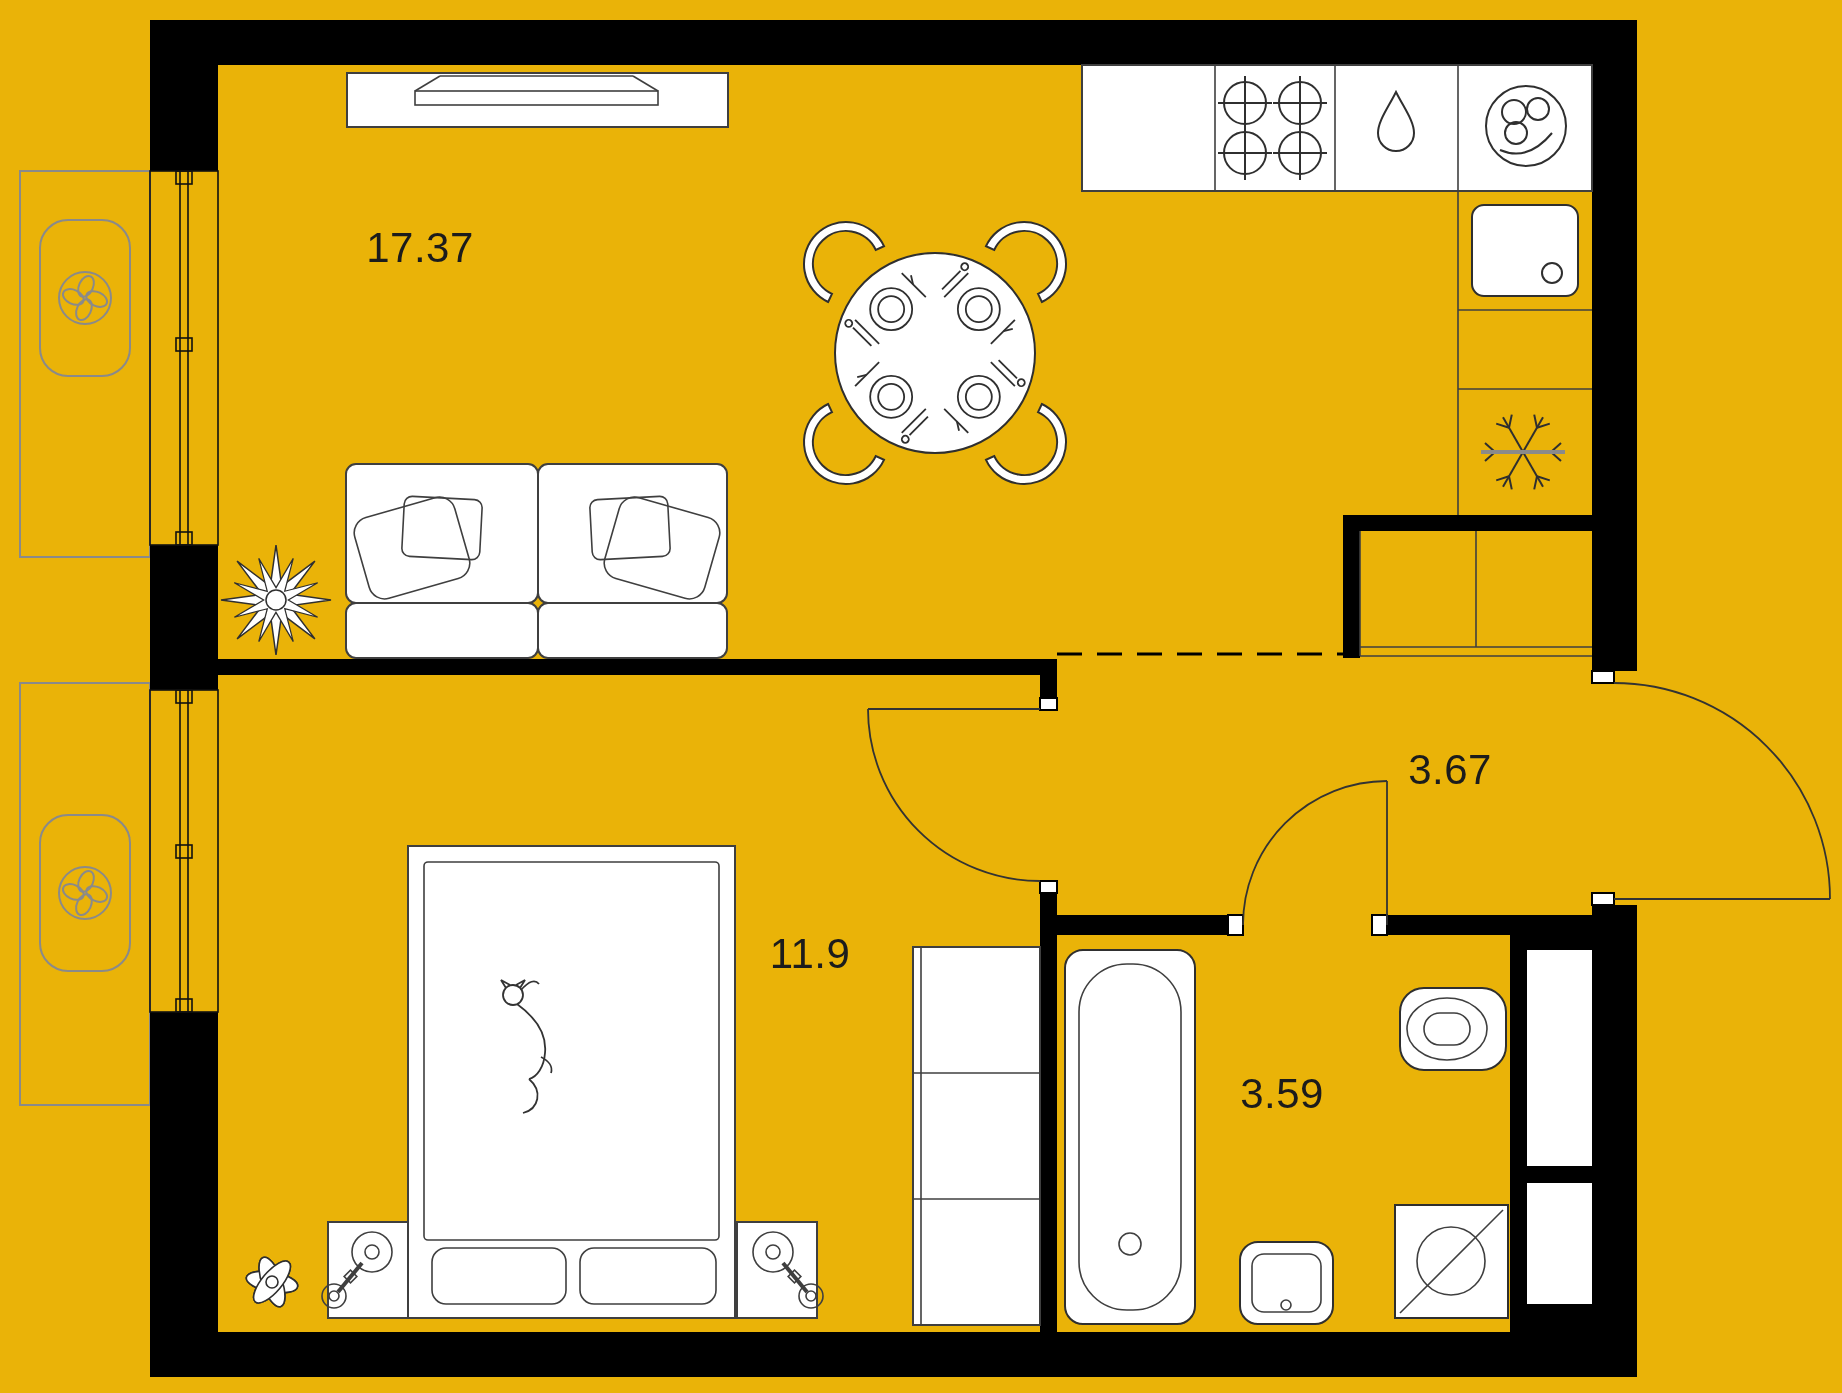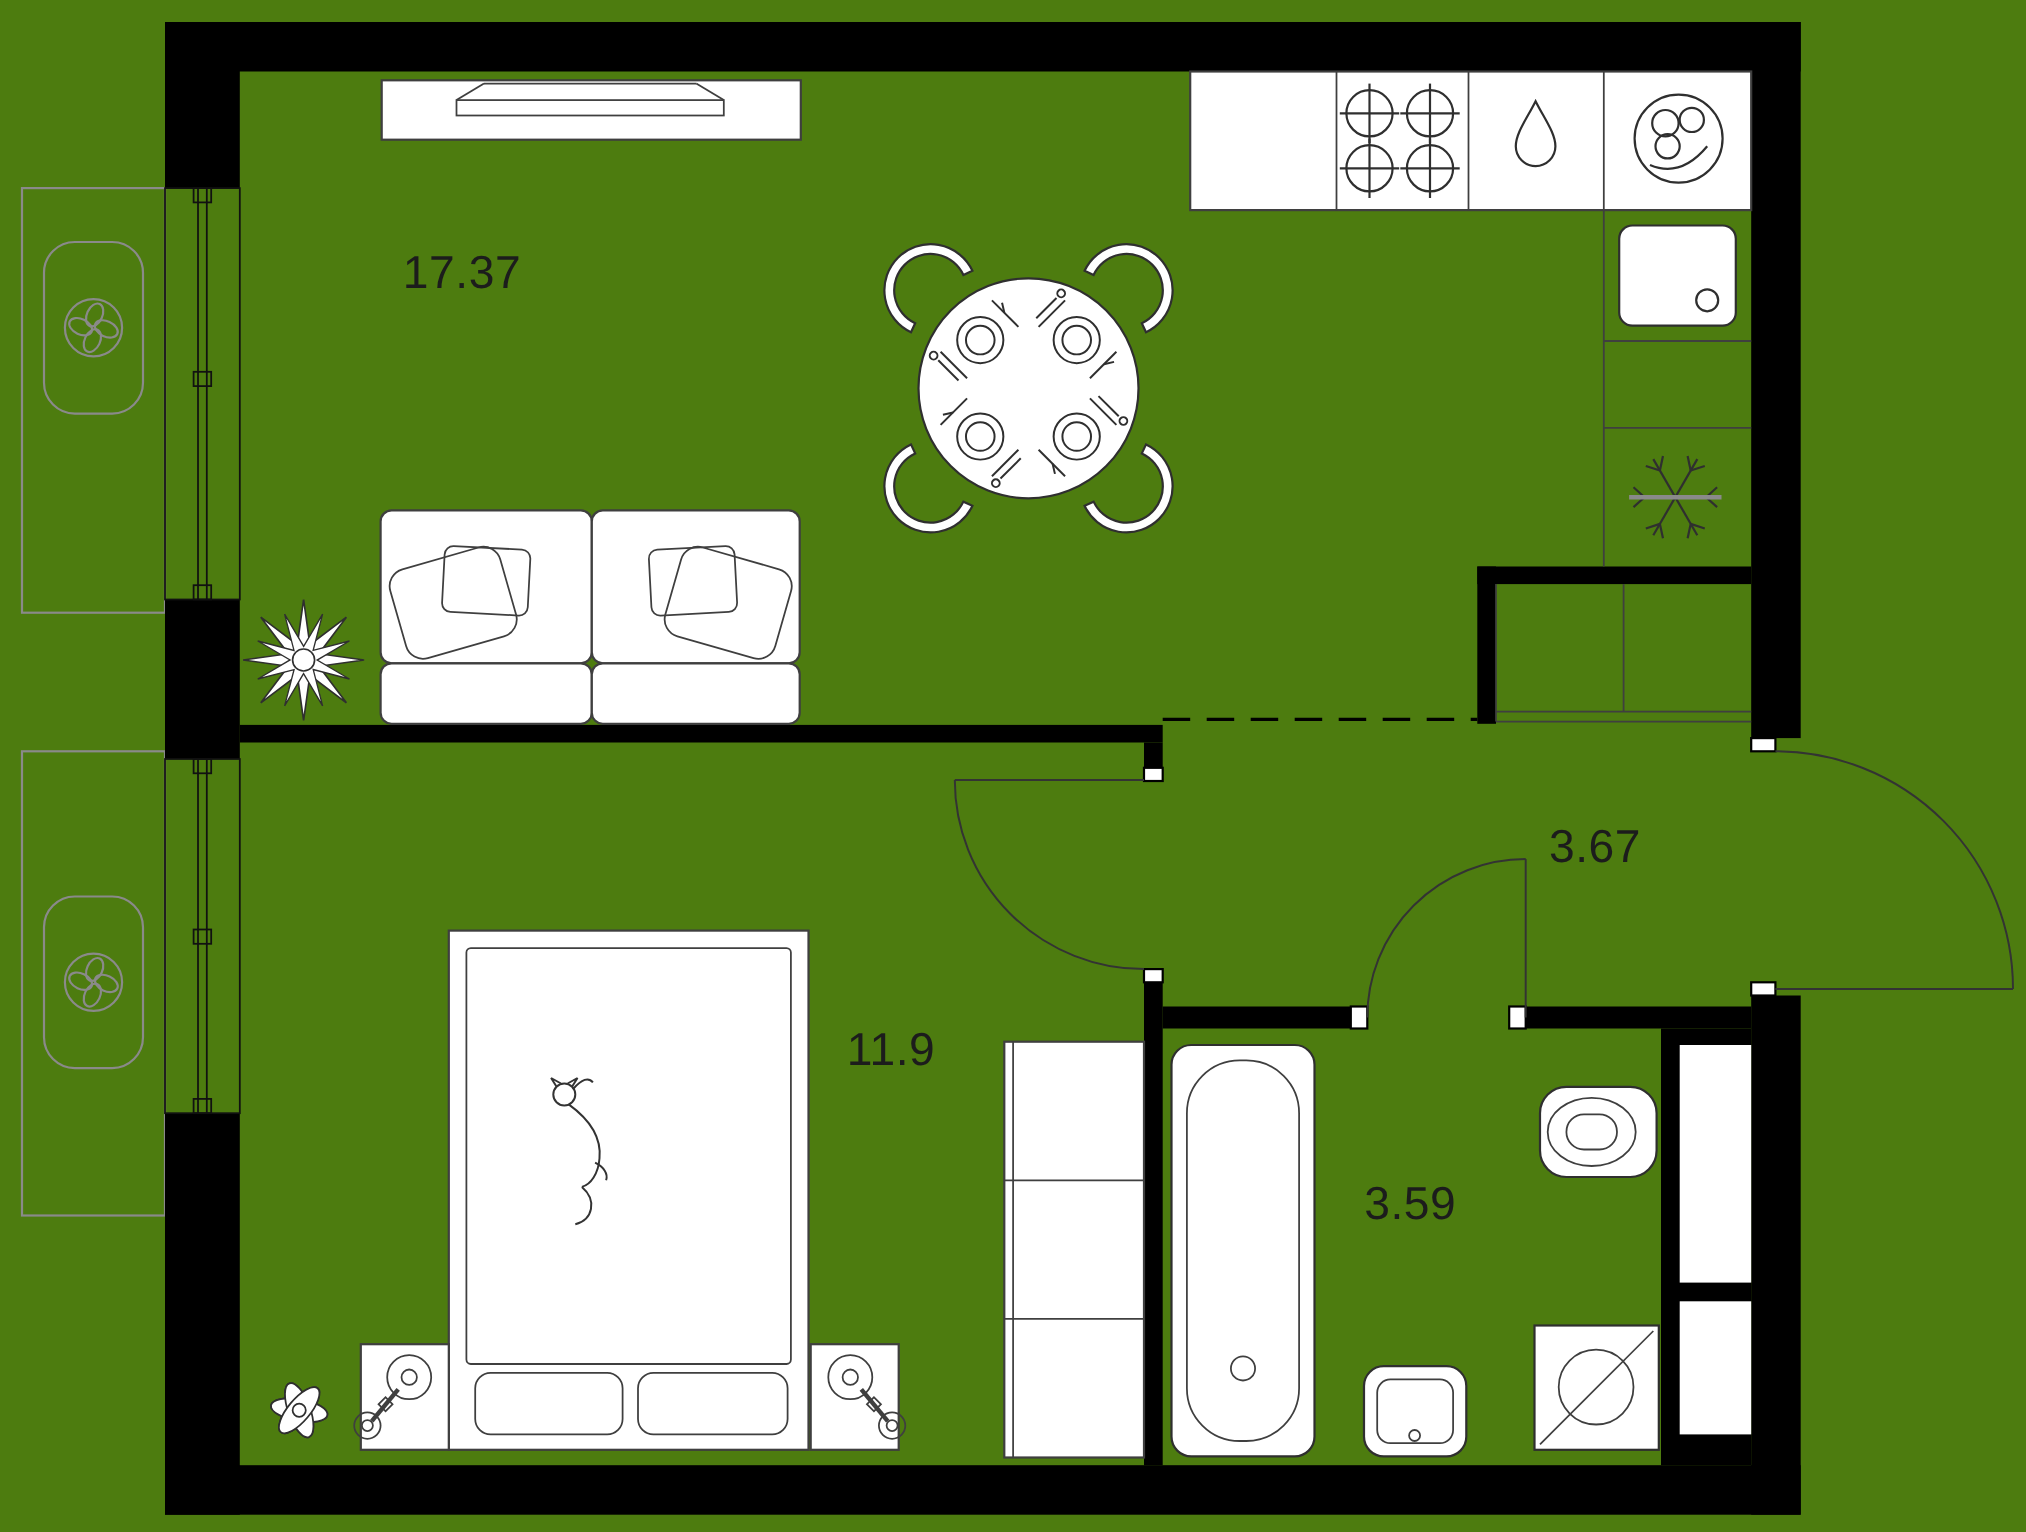--- a/index.html
+++ b/index.html
@@ -1,16 +1,16 @@
 <!DOCTYPE html>
 <html><head>
 <meta charset="utf-8">
 <style>
   html,body{margin:0;padding:0;background:#fff;}
-  .stage{width:1842px;height:1393px;position:relative;background:#4d7c0f;
+  .stage{width:1842px;height:1393px;position:relative;background:#eab308;
          font-family:"Liberation Sans", sans-serif;}
   svg{display:block;}
   .wall{fill:#000;stroke:none;}
   .cap{fill:#fff;stroke:#000;stroke-width:2;}
   .furn{fill:#fff;stroke:#3f3f3f;stroke-width:2;}
   .furn-thin{fill:none;stroke:#3f3f3f;stroke-width:1.6;}
   .fixture{fill:#fff;stroke:#2f2f2f;stroke-width:2;}
   .door{fill:none;stroke:#333;stroke-width:1.8;}
   .gray{fill:none;stroke:#8a8a8a;stroke-width:2;}
   .winline{fill:none;stroke:#111;stroke-width:1.6;}

